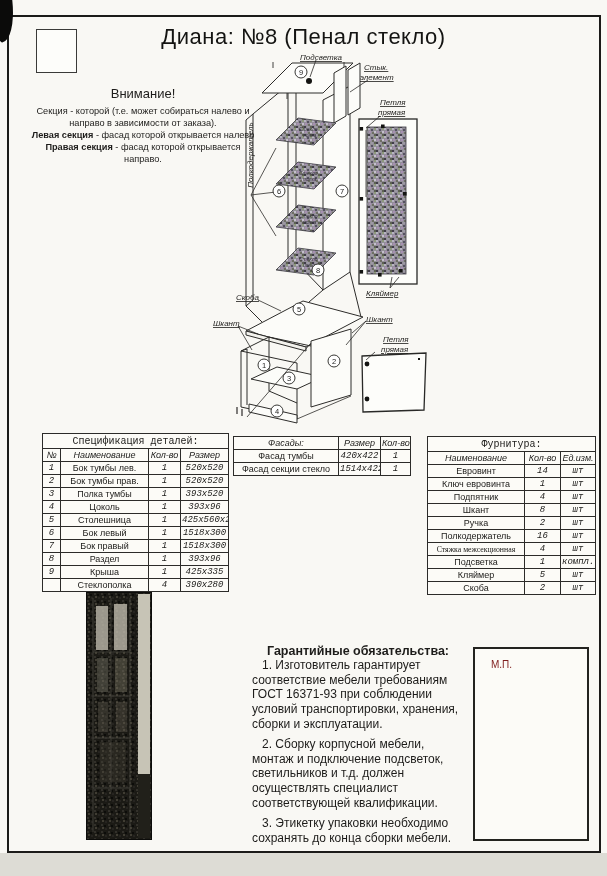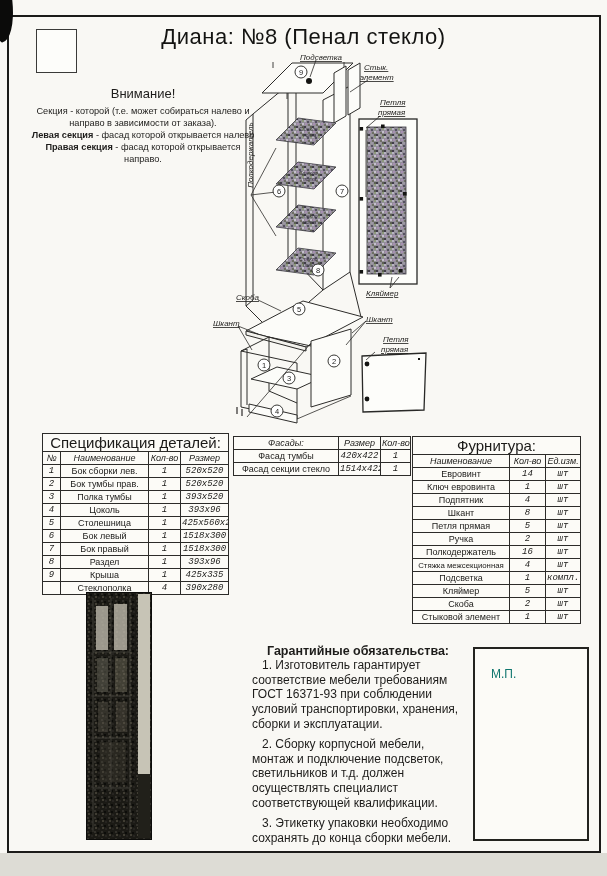--- a/index.html
+++ b/index.html
@@ -16,29 +16,29 @@
   .warning .ln{font-size:9.2px;}
   .warning b{font-weight:bold;margin-top:26px;}
   svg text{font-family:"Liberation Sans",sans-serif;}
   .dlabel{font-size:8px;font-style:italic;fill:#1e1d1b;text-decoration:underline;}
   .dlabel2{font-size:8px;font-style:italic;fill:#1e1d1b;}
   .badge-txt{font-size:7.5px;fill:#1c1c1a;}
   .glass-txt{font-size:5px;font-style:italic;fill:#33313a;}
   table.t{border-collapse:collapse;position:absolute;background:#fcfbf7;table-layout:fixed;}
   table.t td{border:1px solid #2c2b29;font-size:9px;padding:0 1px;text-align:center;height:12px;
              overflow:hidden;white-space:nowrap;color:#1b1a18;}
-  table.t td.ttl{font-size:15px;height:14px;}
+  table.t td.ttl{font-size:10px;height:14px;font-family:Liberation Mono, monospace;}
   td.hd{font-style:italic;}
   td.num{font-style:italic;font-family:Liberation Mono, monospace;}
   td.nm{font-size:8.8px;}
   .warranty{position:absolute;left:252px;top:644px;width:212px;}
   .warranty .whead{text-align:center;font-size:12.5px;font-weight:bold;margin-bottom:0;}
   .warranty p{font-size:12px;line-height:1.22;margin:0 0 6px 0;text-indent:10px;}
   .mp-box{position:absolute;left:473px;top:647px;width:112px;height:190px;border:2px solid #23231f;background:#fcfbf7;}
-  .mp-label{position:absolute;left:16px;top:18px;font-size:12px;color:#0f766e;}
+  .mp-label{position:absolute;left:16px;top:10px;font-size:10px;color:#7f1d1d;}
   .photo{position:absolute;left:86px;top:592px;width:66px;height:248px;}
 </style>
 </head>
 <body>
 
 <div class="stage">
   <div class="outside-bottom"></div>
   <div class="frame"></div>
   <div class="corner-blob"></div>
   <div class="small-box"></div>
@@ -228,21 +228,21 @@
           <td class="ttl" colspan="4">Спецификация деталей:</td>
         </tr>
     <tr>
       <td class="hd">№</td>
       <td class="hd">Наименование</td>
       <td class="hd">Кол-во</td>
       <td class="hd">Размер</td>
     </tr>
     <tr>
           <td class="num">1</td>
-          <td class="nm">Бок сборки лев.</td>
+          <td class="nm">Бок тумбы лев.</td>
           <td class="num">1</td>
           <td class="num">520х520</td>
         </tr>
     <tr>
           <td class="num">2</td>
           <td class="nm">Бок тумбы прав.</td>
           <td class="num">1</td>
           <td class="num">520х520</td>
         </tr>
     <tr>
@@ -314,21 +314,21 @@
           <td class="num">1</td>
         </tr>
     <tr>
           <td class="nm">Фасад секции стекло</td>
           <td class="num">1514х422</td>
           <td class="num">1</td>
         </tr>
   </tbody>
     </table>
 
-  <table class="t" style="left:412px;top:436px;width:168px;">
+  <table class="t" style="left:427px;top:436px;width:168px;">
     <colgroup>
         <col style="width:97px">
         <col style="width:36px">
         <col style="width:35px">
       </colgroup>
     <tbody>
         <tr>
           <td class="ttl" colspan="3">Фурнитура:</td>
         </tr>
     <tr>
@@ -350,57 +350,47 @@
           <td class="nm">Подпятник</td>
           <td class="num">4</td>
           <td class="num">шт</td>
         </tr>
     <tr>
           <td class="nm">Шкант</td>
           <td class="num">8</td>
           <td class="num">шт</td>
         </tr>
     <tr>
-          <td class="nm">Петля прямая</td>
-          <td class="num">5</td>
-          <td class="num">шт</td>
-        </tr>
-    <tr>
           <td class="nm">Ручка</td>
           <td class="num">2</td>
           <td class="num">шт</td>
         </tr>
     <tr>
           <td class="nm">Полкодержатель</td>
           <td class="num">16</td>
           <td class="num">шт</td>
         </tr>
     <tr>
-          <td class="nm" style="font-size:7.8px;">Стяжка межсекционная</td>
+          <td class="nm" style="font-size:7.8px;font-family:Liberation Serif, serif;">Стяжка межсекционная</td>
           <td class="num">4</td>
           <td class="num">шт</td>
         </tr>
     <tr>
           <td class="nm">Подсветка</td>
           <td class="num">1</td>
           <td class="num">компл.</td>
         </tr>
     <tr>
           <td class="nm">Кляймер</td>
           <td class="num">5</td>
           <td class="num">шт</td>
         </tr>
     <tr>
           <td class="nm">Скоба</td>
           <td class="num">2</td>
-          <td class="num">шт</td>
-        </tr>
-    <tr>
-          <td class="nm">Стыковой элемент</td>
-          <td class="num">1</td>
           <td class="num">шт</td>
         </tr>
   </tbody>
     </table>
 
   <svg class="photo" viewBox="0 0 66 248">
     <rect x="0" y="0" width="66" height="248" fill="url(#photospeck)" stroke="#0c0c0a" stroke-width="2"></rect>
     <rect x="52" y="2" width="12" height="180" fill="#c7c4b6"></rect>
     <rect x="52" y="182" width="12" height="64" fill="#21201a"></rect>
     <g>

